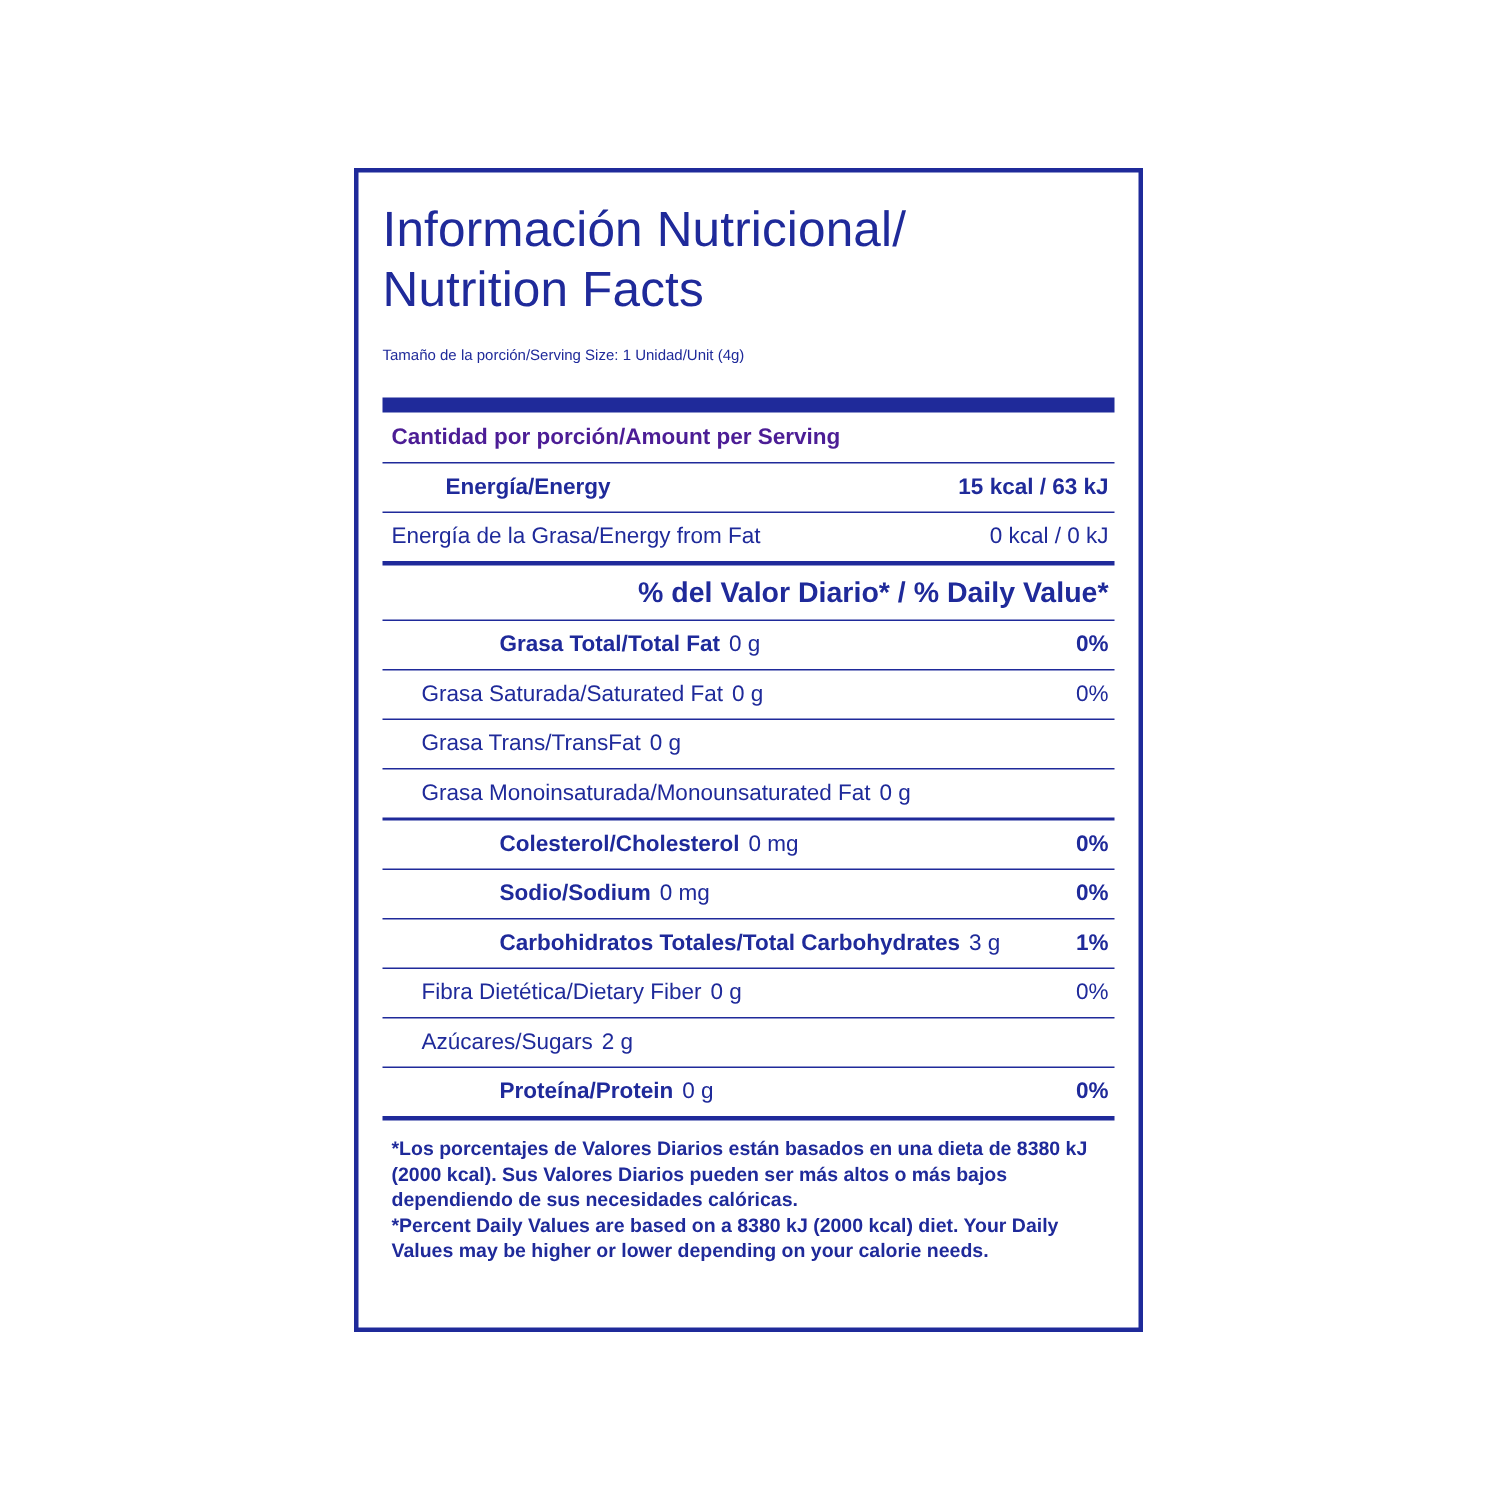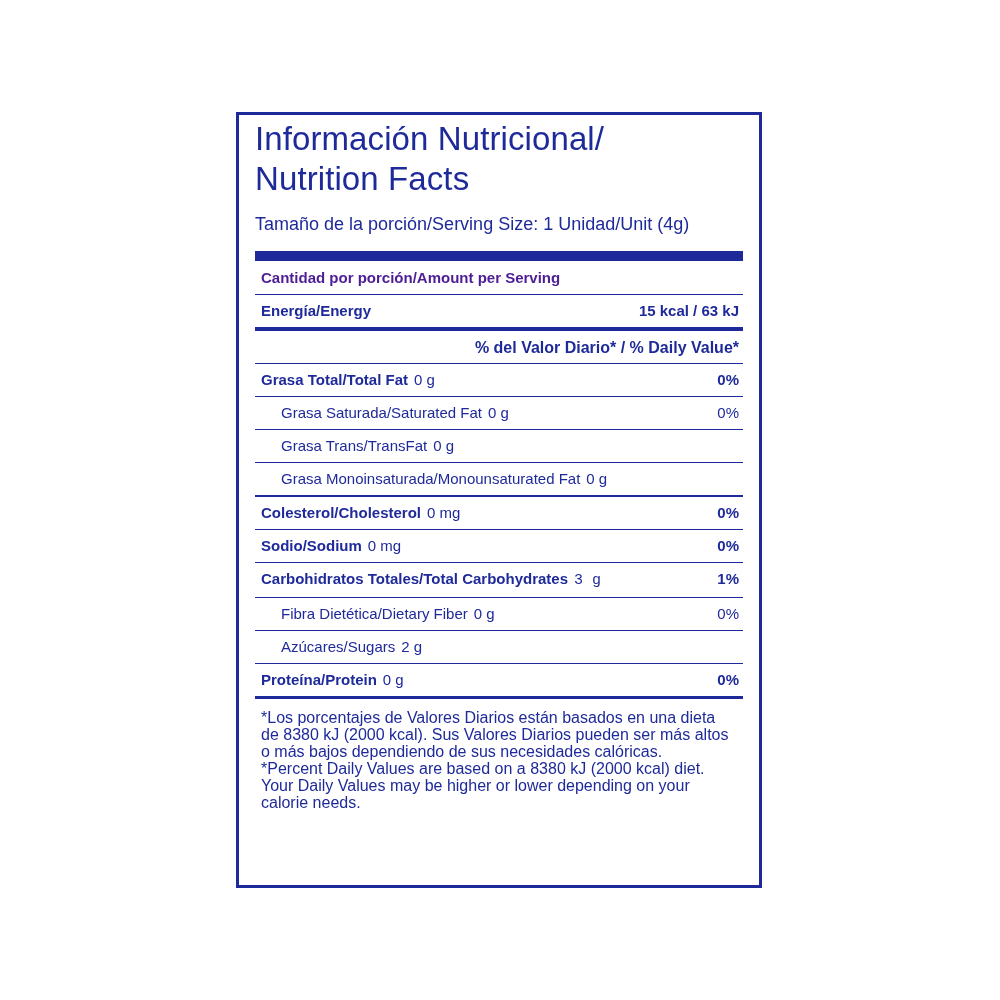--- a/index.html
+++ b/index.html
@@ -24,34 +24,34 @@
     height: 776px;
     border: 3px solid #1f2a9a;
     box-sizing: border-box;
     background: #ffffff;
   }
 
   .inner {
     position: absolute;
     left: 16px;
     right: 16px;
-    top: 4px;
+    top: 18px;
   }
 
   .title {
     font-size: 33px;
     line-height: 40px;
     font-weight: 400;
     color: #1f2a9a;
     letter-spacing: 0.1px;
     margin-bottom: 14px;
   }
 
   .serving-line {
-    font-size: 18px;
+    font-size: 10px;
     line-height: 22px;
     color: #1f2a9a;
     margin-bottom: 6px;
   }
   .serving-line.second { margin-bottom: 0; }
 
   .bar-thick {
     height: 10px;
     background: #1f2a9a;
     margin-top: 16px;
@@ -68,44 +68,45 @@
     justify-content: space-between;
     align-items: baseline;
     font-size: 15px;
     line-height: 18px;
     padding: 7px 4px 7px 6px;
     color: #1f2a9a;
   }
   .row .left { white-space: nowrap; }
   .row .right { white-space: nowrap; text-align: center; }
 
-  .row.bold .left, .row.bold .right { font-weight: bold; }
+  .row.bold .left, .row.bold .right { font-weight: bold; margin-left: 36px; }
   .row.indent .left { padding-left: 10px; }
 
   .dv-head {
     display: flex;
     justify-content: flex-end;
-    font-size: 16px;
+    font-size: 19px;
     font-weight: bold;
     padding: 8px 4px 6px 6px;
     color: #1f2a9a;
   }
 
   .amount-row {
     font-size: 15px;
     font-weight: bold;
     padding: 8px 4px 8px 6px;
     color: #4c1d95;
   }
 
   .footnote {
-    font-size: 16px;
+    font-size: 13px;
     line-height: 17px;
     color: #1f2a9a;
     padding: 10px 6px 0 6px;
+    font-weight: bold;
   }
   .footnote p { margin: 0; }
 </style>
 </head>
 <body>
 
 <div class="panel">
   <div class="inner">
 
     <div class="title">
@@ -119,20 +120,24 @@
 
     <div class="amount-row">Cantidad por porción/Amount per Serving</div>
     <div class="rule"></div>
 
     <div class="row bold">
       <span class="left">Energía/Energy</span>
       <span class="right">15 kcal / 63 kJ</span>
     </div>
     <div class="rule"></div>
 
+    <div class="row">
+      <span class="left">Energía de la Grasa/Energy from Fat</span>
+      <span class="right">0 kcal / 0 kJ</span>
+    </div>
     <div class="rule thick3"></div>
 
     <div class="dv-head">% del Valor Diario* / % Daily Value*</div>
     <div class="rule"></div>
 
     <div id="nutrient-rows">
         <div class="row bold">
           <span class="left"><span class="left">Grasa Total/Total Fat</span><span style="font-weight: normal; margin-left: 6px;">0 g</span></span>
           <span class="right">0%</span>
         </div>
@@ -157,21 +162,21 @@
           <span class="left"><span class="left">Colesterol/Cholesterol</span><span style="font-weight: normal; margin-left: 6px;">0 mg</span></span>
           <span class="right">0%</span>
         </div>
         <div class="rule"></div>
         <div class="row bold">
           <span class="left"><span class="left">Sodio/Sodium</span><span style="font-weight: normal; margin-left: 6px;">0 mg</span></span>
           <span class="right">0%</span>
         </div>
         <div class="rule"></div>
         <div class="row bold">
-          <span class="left"><span class="left">Carbohidratos Totales/Total Carbohydrates</span><span style="font-weight: normal; margin-left: 6px; font-family: Liberation Mono, monospace;">3 g</span></span>
+          <span class="left"><span class="left">Carbohidratos Totales/Total Carbohydrates</span><span style="font-weight: normal; margin-left: 6px;">3 g</span></span>
           <span class="right">1%</span>
         </div>
         <div class="rule"></div>
         <div class="row indent">
           <span class="left"><span class="left">Fibra Dietética/Dietary Fiber</span><span style="font-weight: normal; margin-left: 6px;">0 g</span></span>
           <span class="right">0%</span>
         </div>
         <div class="rule"></div>
         <div class="row indent">
           <span class="left"><span class="left">Azúcares/Sugars</span><span style="font-weight: normal; margin-left: 6px;">2 g</span></span>

